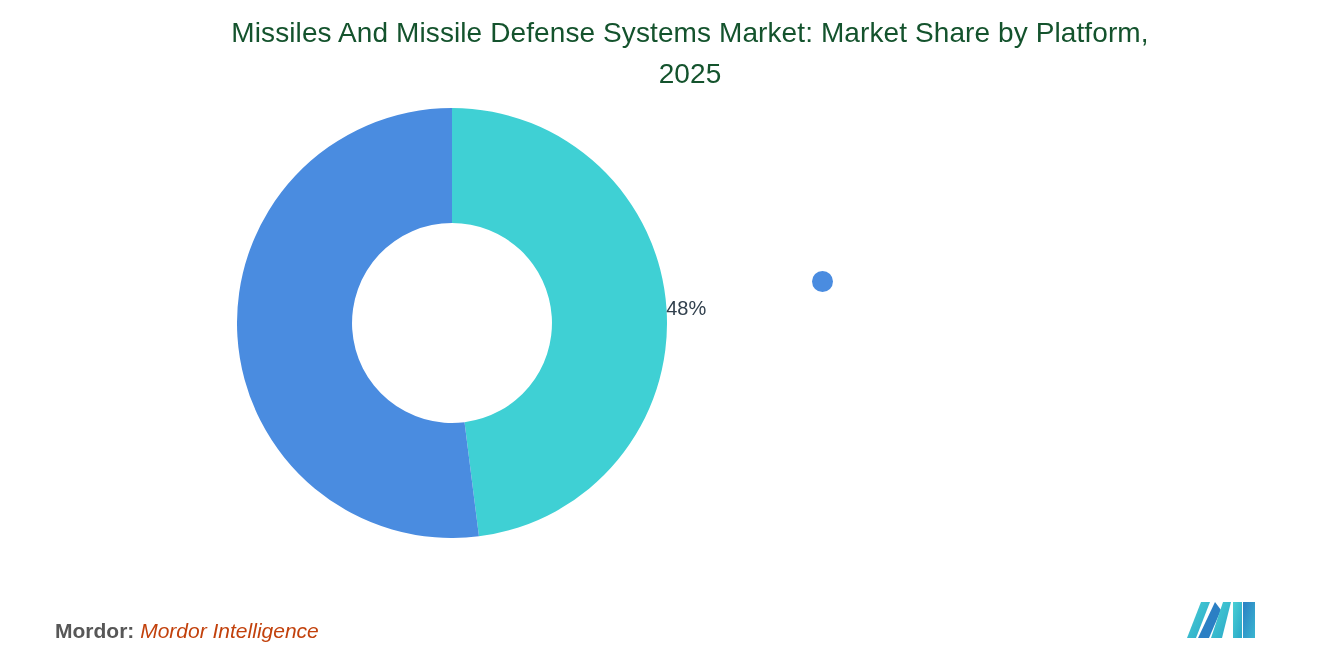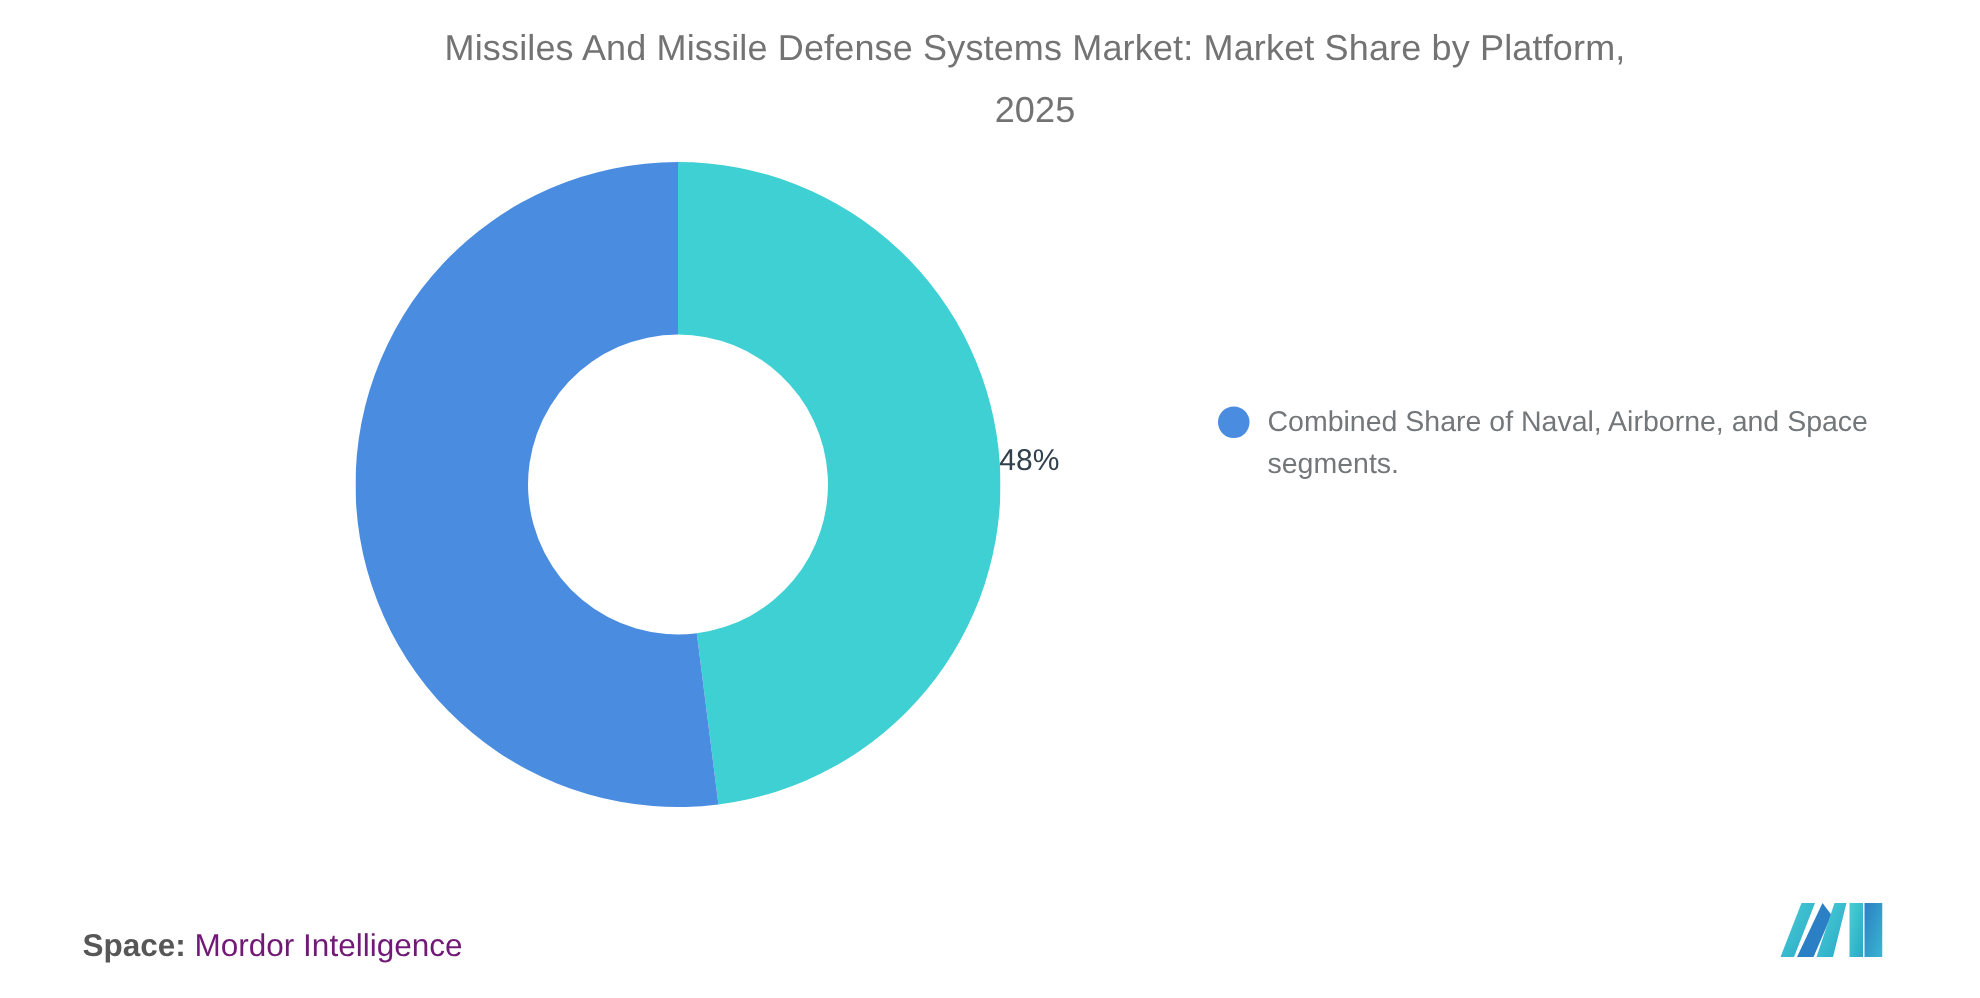--- a/index.html
+++ b/index.html
@@ -20,24 +20,24 @@
     overflow: hidden;
   }
 
   
   #chart-title {
     position: absolute;
     left: 130px;
     top: 12px;
     width: 1120px;
     text-align: center;
-    font-size: 24px;
+    font-size: 28px;
     line-height: 41px;
     font-weight: 400;
-    color: #737373;
+    color: #14532d;
     letter-spacing: 0.1px;
     white-space: pre-line;
   }
 
   
   #donut-wrap {
     position: absolute;
     left: 237px;
     top: 108px;
     width: 430px;
@@ -93,21 +93,22 @@
     font-size: 21px;
     color: #6f6f6f;
     white-space: nowrap;
   }
   #source-label {
     font-weight: 700;
     color: #575757;
   }
   #source-value {
     font-weight: 400;
-    color: #701a75;
+    color: #c2410c;
+    font-style: italic;
   }
   #brand-logo {
     position: absolute;
     right: 65px;
     bottom: 25px;
     width: 68px;
     height: 40px;
   }
 </style>
 </head>
@@ -124,26 +125,25 @@
           <path d="M 215 0 A 215 215 0 0 1 241.94664521632552 428.3046607826127 L 227.53019002559137 314.18666726391496 A 99.97500000000001 99.97500000000001 0 0 0 215 115.02499999999999 Z" fill="#3fd0d4"></path>
           <path d="M 241.94664521632552 428.3046607826127 A 215 215 0 1 1 214.99999999999997 0 L 214.99999999999997 115.02499999999999 A 99.97500000000001 99.97500000000001 0 1 0 227.53019002559137 314.18666726391496 Z" fill="#4a8ce0"></path>
         </g>
     </svg>
     <div class="slice-label" id="slice-label-1" style="left: 449.193px; top: 200.266px;">48%</div>
   </div>
 
   <div id="legend">
     <div class="legend-item">
       <span class="legend-dot" id="legend-dot-0" style="background: rgb(74, 140, 224);"></span>
-      <span class="legend-label">Combined Share of Naval, Airborne, and Space segments.</span>
     </div>
   </div>
 
   <div id="source-line">
-    <span id="source-label">Space:</span>
+    <span id="source-label">Mordor:</span>
     <span id="source-value">Mordor Intelligence</span>
   </div>
 
   <svg id="brand-logo" viewBox="0 0 68 40">
     <defs>
       <linearGradient id="lg-a" x1="0" y1="0" x2="1" y2="1">
         <stop offset="0%" stop-color="#49cfd4"></stop>
         <stop offset="100%" stop-color="#2aa7c8"></stop>
       </linearGradient>
       <linearGradient id="lg-b" x1="0" y1="0" x2="1" y2="1">

